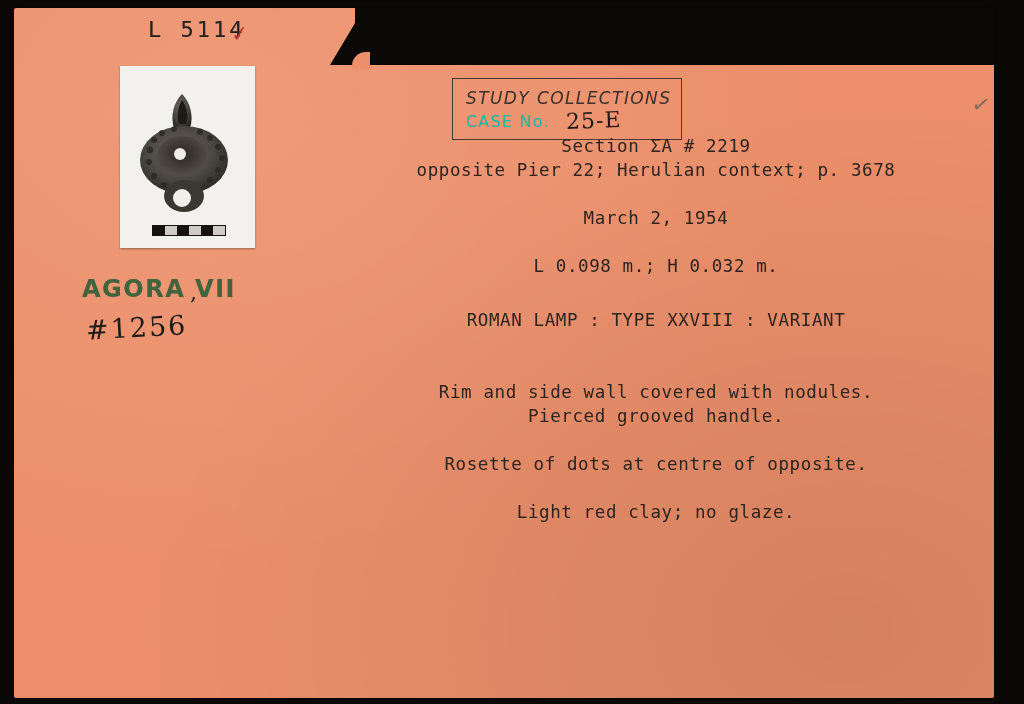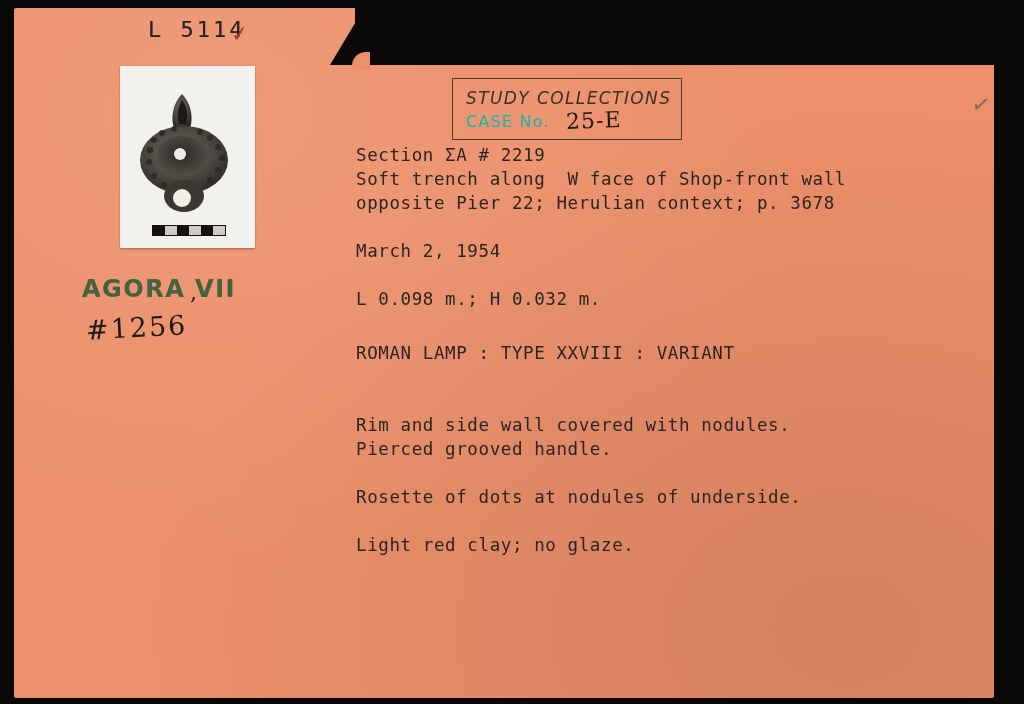--- a/index.html
+++ b/index.html
@@ -213,22 +213,23 @@
     font-size: 22px;
     color: #7d6a5e;
     font-family: "DejaVu Serif", serif;
     transform: rotate(10deg);
   }
 
   
   #body-text {
     position: absolute;
     left: 356px;
-    top: 143px;
+    top: 134px;
     width: 600px;
+    text-align: center;
   }
   #body-text .para {
     margin: 0 0 0 0;
     color: #2b2420;
     font-family: "DejaVu Sans Mono", monospace;
     font-size: 17.5px;
     letter-spacing: 0.6px;
     line-height: 24px;
     white-space: pre;
   }
@@ -302,31 +303,30 @@
   <div class="hand" id="agora-num">#1256</div>
 
   <div class="stamp-box"></div>
   <div class="stamp-line1">STUDY COLLECTIONS</div>
   <div class="stamp-line2">CASE No.</div>
   <div class="stamp-case-no">25-E</div>
   <div class="hand" id="corner-check">✓</div>
 
   <div id="body-text">
     <div class="para">Section ΣA # 2219</div>
-    <div class="para">Soft trench along  W face of Shop-front wall</div>
     <div class="para">opposite Pier 22; Herulian context; p. 3678</div>
     <div class="gap-md"></div>
     <div class="para">March 2, 1954</div>
     <div class="gap-md"></div>
     <div class="para">L 0.098 m.; H 0.032 m.</div>
     <div class="gap-lg"></div>
     <div class="para">ROMAN LAMP : TYPE XXVIII : VARIANT</div>
     <div class="gap-md"></div>
     <div class="gap-md"></div>
     <div class="para">Rim and side wall covered with nodules.</div>
     <div class="para">Pierced grooved handle.</div>
     <div class="gap-md"></div>
-    <div class="para">Rosette of dots at nodules of underside.</div>
+    <div class="para">Rosette of dots at centre of opposite.</div>
     <div class="gap-md"></div>
     <div class="para">Light red clay; no glaze.</div>
   </div>
 
 </div>
 
 </body></html>

